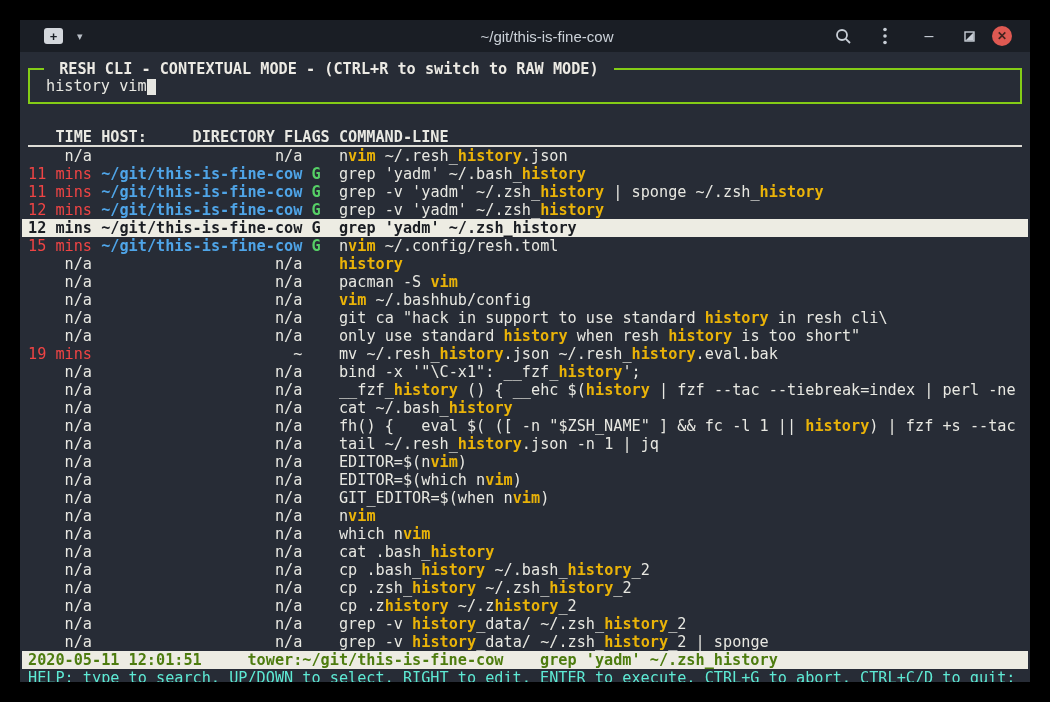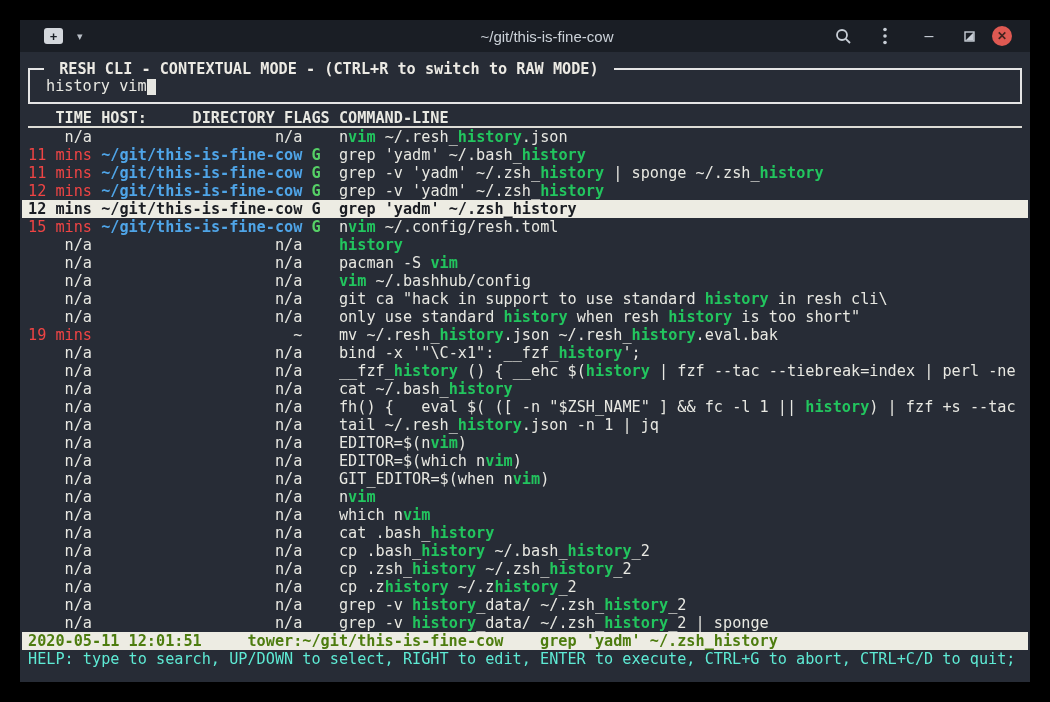--- a/index.html
+++ b/index.html
@@ -42,42 +42,42 @@
     color:#42231f; font-size:12px; font-weight:bold;
   }
   
   .terminal {
     position:absolute; left:0; top:32px; width:100%; height:630px;
     background:#272c36; padding:0 8px; box-sizing:border-box;
     color:#e8e8e2; font-size:15.2px; line-height:18px; overflow:hidden;
   }
   
   .search-box {
-    position:relative; margin-top:16px; border:2px solid #e5e5e5;
-    padding:7px 16px; height:18px;
+    position:relative; margin-top:16px; border:2px solid #84cc16;
+    padding:7px 4px; height:18px;
   }
   .search-box .box-label {
     position:absolute; top:-10px; left:14px; background:#272c36;
     padding:0 6px; font-weight:bold; color:#eceae4; white-space:pre;
   }
-  .search-line { white-space:pre; }
+  .search-line { white-space:pre;margin-left:12px; }
   .cursor-block {
     display:inline-block; width:9px; height:16px; background:#e6e6e1;
     vertical-align:text-bottom;
   }
   
   .tbl-header {
-    margin-top:6px; white-space:pre; font-weight:bold;
+    margin-top:25px; white-space:pre; font-weight:bold;
     border-bottom:2px solid #dddcd6; height:16px; line-height:16px;
   }
   .row { white-space:pre; height:18px; }
   .c-time { color:#ef4444; }
   .c-dir  { color:#4fa5e8; font-weight:bold; }
   .c-flag { color:#56d166; font-weight:bold; }
-  .c-hl   { color:#22c55e; font-weight:bold; }
+  .c-hl   { color:#eab308; font-weight:bold; }
   .row.selected { background:#edece3; margin:0 -6px; padding:0 6px; }
   .row.selected span { color:#1a1d23 !important; font-weight:bold; }
   
   .status-bar {
     background:#edece3; color:#4d7c0f; font-weight:bold; white-space:pre;
     height:18px; margin:0 -6px; padding:0 6px;
   }
   .help-bar { white-space:pre; height:18px; color:#5eead4; }
   
   .icon-svg { display:block; }

